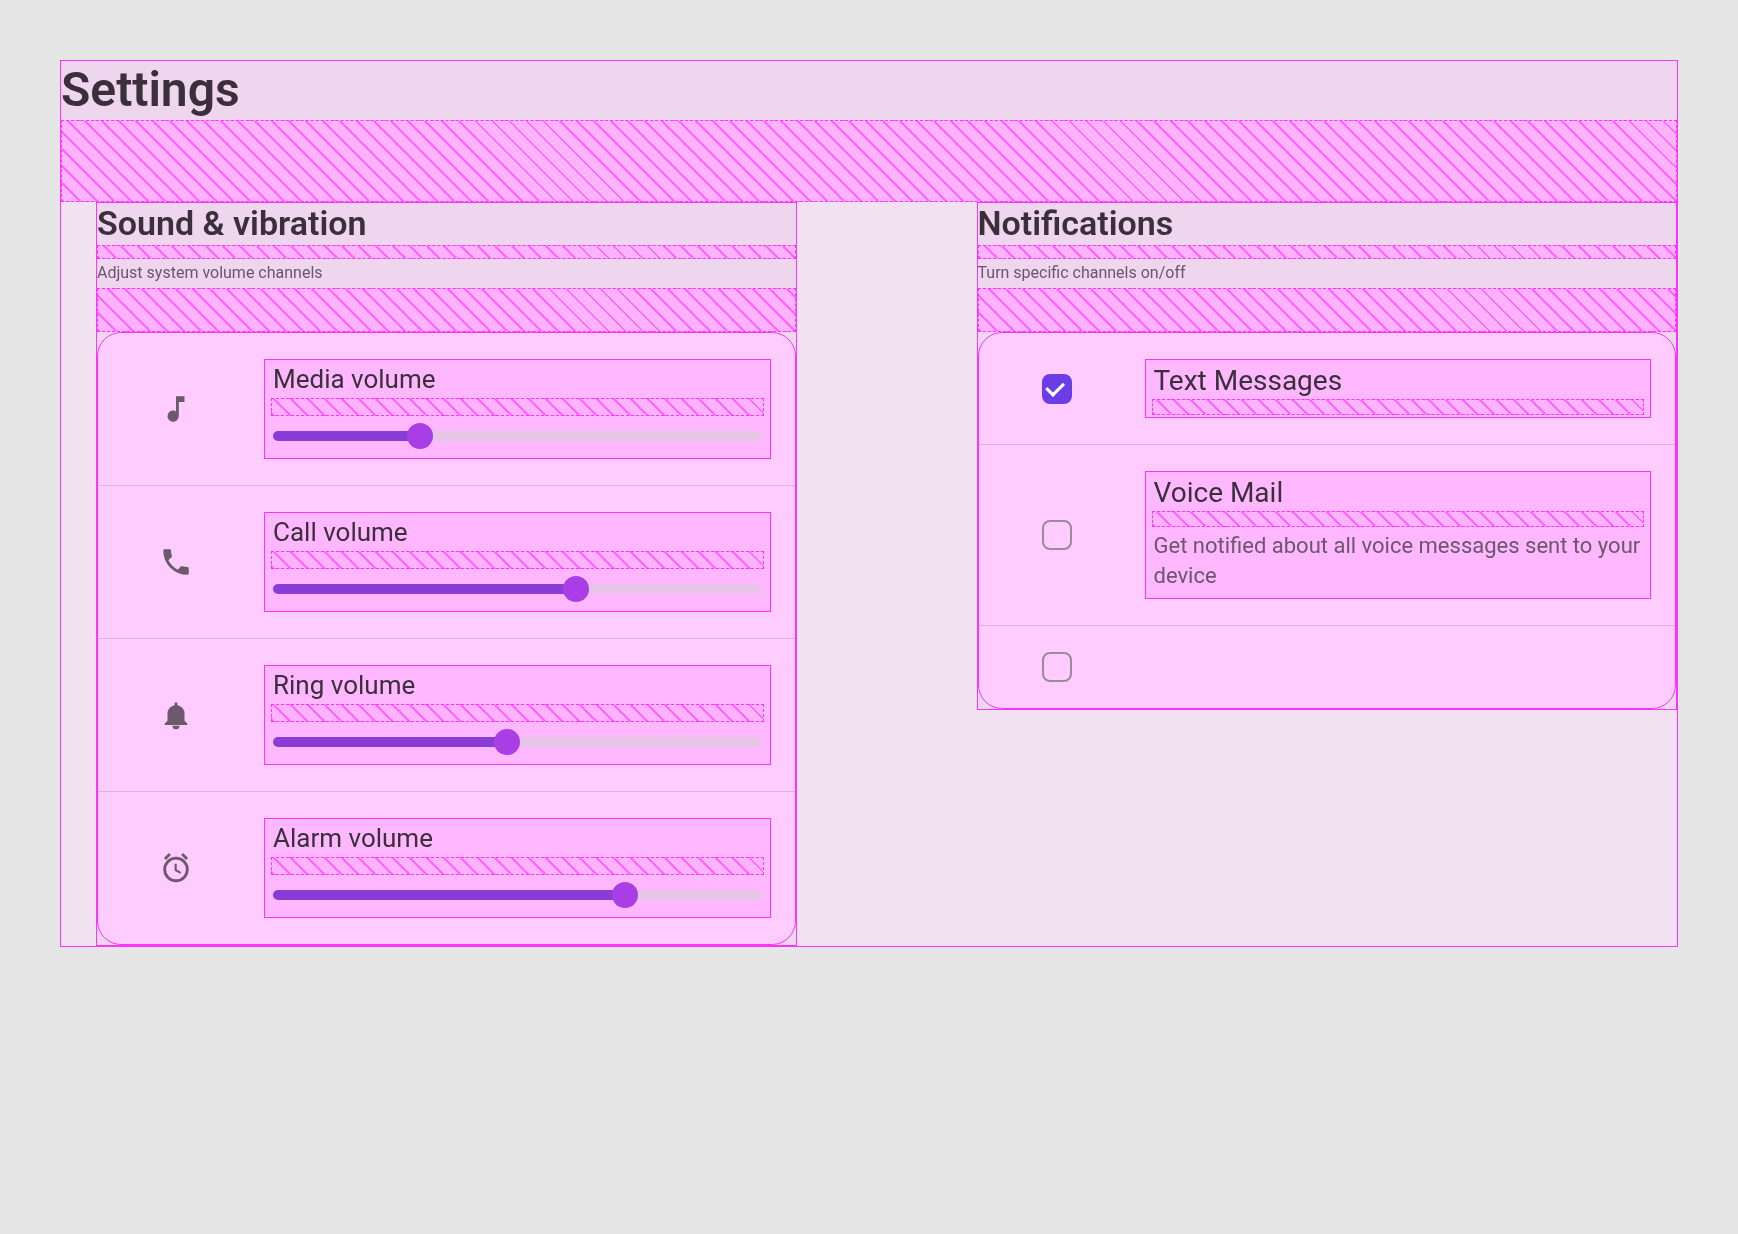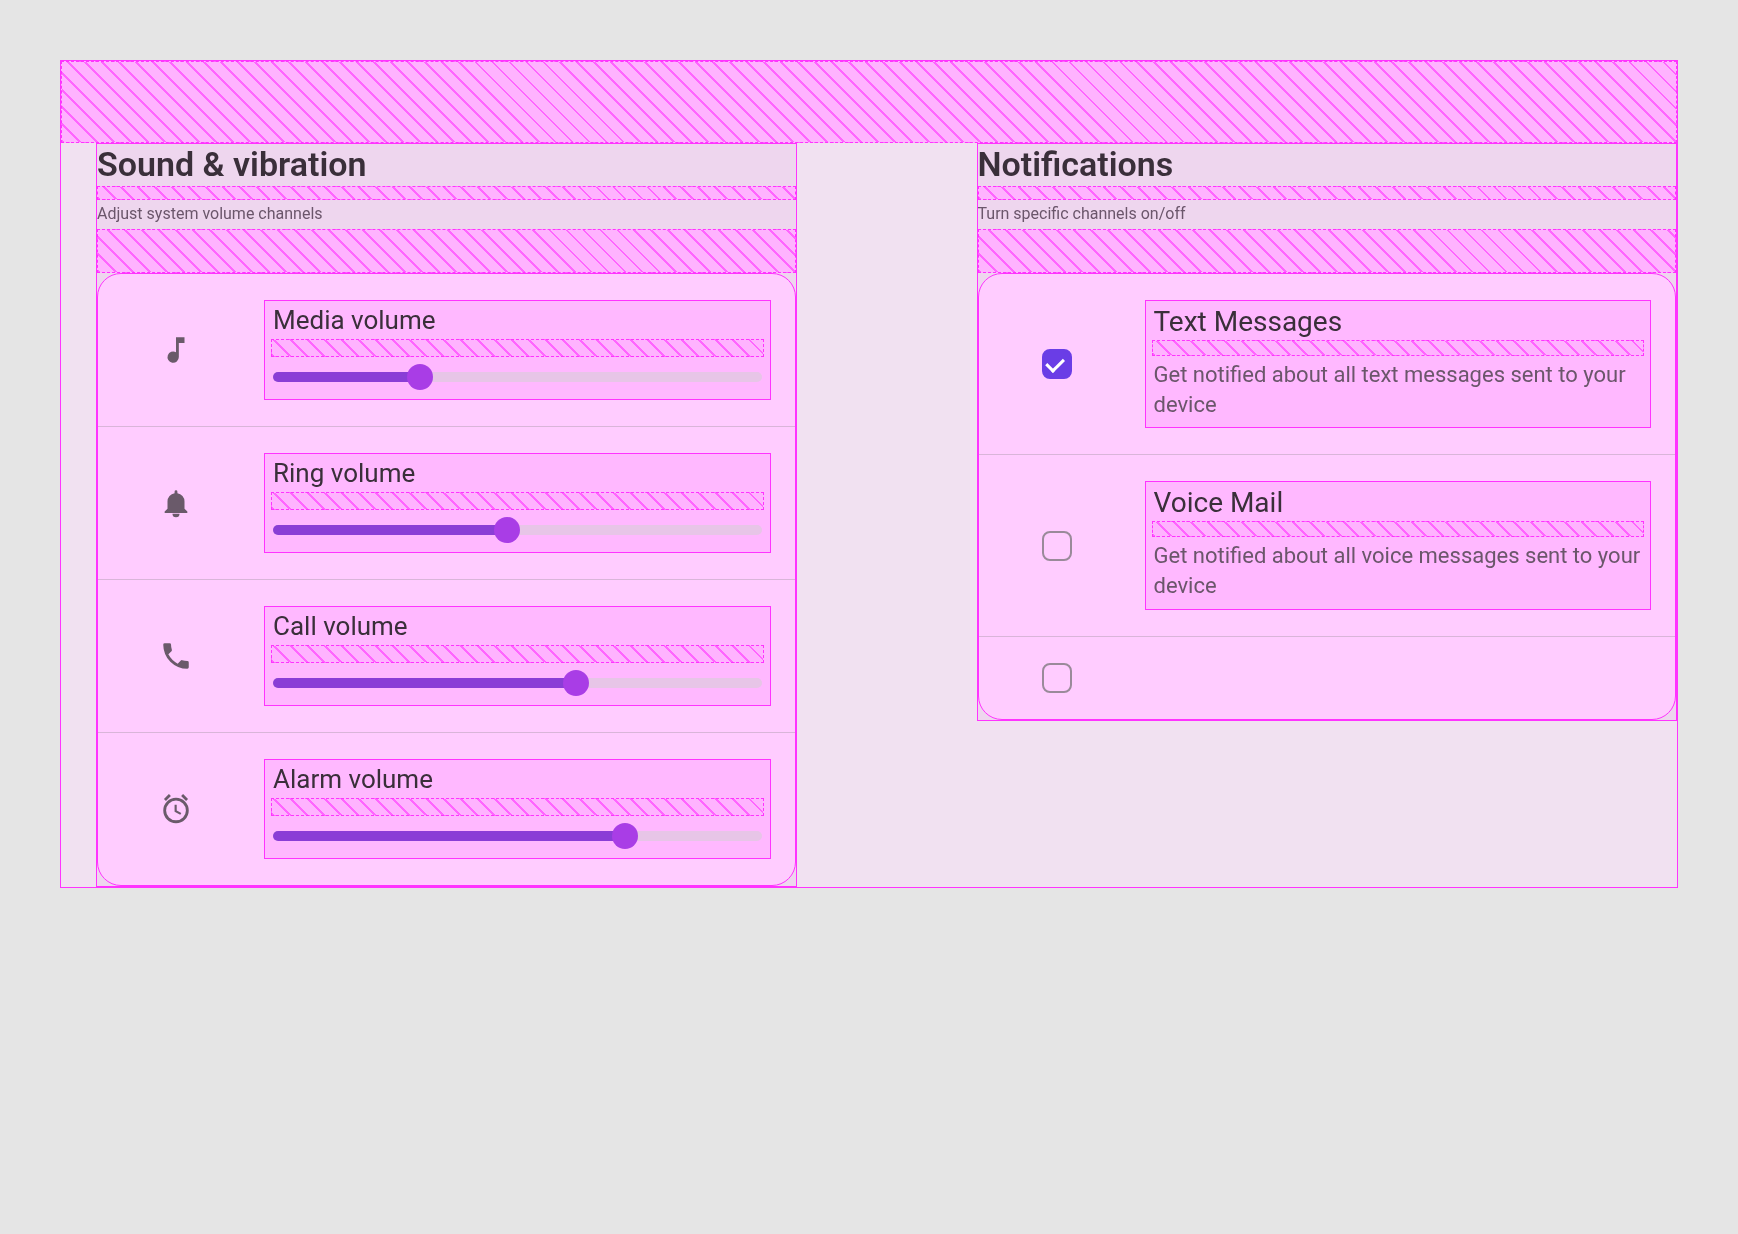--- a/index.html
+++ b/index.html
@@ -160,20 +160,21 @@
     color: #6b566b;
     padding: 2px 8px 8px 8px;
     line-height: 1.35;
   }
   .notif-hatch { height: 16px; margin: 0 6px 2px 6px; border: 1px dashed #ff33ff; }
 </style>
 </head>
 <body>
 
 <div class="page-outline">
+  <h1 class="page-title">Settings</h1>
   <div class="hatch hatch-outlined top-spacer"></div>
 
   <div class="columns">
 
     <div class="section">
       <div class="section-title">Sound &amp; vibration</div>
       <div class="hatch hatch-outlined section-top-hatch"></div>
       <div class="section-sub">Adjust system volume channels</div>
       <div class="hatch hatch-outlined section-mid-hatch"></div>
 
@@ -197,20 +198,41 @@
                 <div class="thumb" style="left: 30%;"></div>
               </div>
             </div>
           </div>
         </div>
 
         <div class="row">
           <div class="icon-cell">
             <span class="icon">
               <svg viewBox="0 0 24 24">
+                  <path d="M6.6 10.8a15.9 15.9 0 0 0 6.6 6.6l2.2-2.2a1 1 0 0 1 1-.25 11.5 11.5 0 0 0 3.6.58 1 1 0 0 1 1 1V20a1 1 0 0 1-1 1A17 17 0 0 1 3 4a1 1 0 0 1 1-1h3.5a1 1 0 0 1 1 1 11.5 11.5 0 0 0 .58 3.6 1 1 0 0 1-.25 1L6.6 10.8z"></path>
+                </svg>
+            </span>
+          </div>
+          <div class="row-body">
+            <div class="row-label">Call volume</div>
+            <div class="hatch row-hatch"></div>
+            <div class="slider-wrap">
+              <div class="slider" aria-valuenow="62">
+                <div class="track"></div>
+                <div class="track-fill" style="width: 62%;"></div>
+                <div class="thumb" style="left: 62%;"></div>
+              </div>
+            </div>
+          </div>
+        </div>
+
+        <div class="row">
+          <div class="icon-cell">
+            <span class="icon">
+              <svg viewBox="0 0 24 24">
                   <path d="M12 22a2.5 2.5 0 0 0 2.5-2.5h-5A2.5 2.5 0 0 0 12 22zm6-6V11a6 6 0 0 0-5-5.91V4a1 1 0 0 0-2 0v1.09A6 6 0 0 0 6 11v5l-2 2v1h16v-1l-2-2z"></path>
                 </svg>
             </span>
           </div>
           <div class="row-body">
             <div class="row-label">Ring volume</div>
             <div class="hatch row-hatch"></div>
             <div class="slider-wrap">
               <div class="slider" aria-valuenow="48">
                 <div class="track"></div>
@@ -218,41 +240,20 @@
                 <div class="thumb" style="left: 48%;"></div>
               </div>
             </div>
           </div>
         </div>
 
         <div class="row">
           <div class="icon-cell">
             <span class="icon">
               <svg viewBox="0 0 24 24">
-                  <path d="M6.6 10.8a15.9 15.9 0 0 0 6.6 6.6l2.2-2.2a1 1 0 0 1 1-.25 11.5 11.5 0 0 0 3.6.58 1 1 0 0 1 1 1V20a1 1 0 0 1-1 1A17 17 0 0 1 3 4a1 1 0 0 1 1-1h3.5a1 1 0 0 1 1 1 11.5 11.5 0 0 0 .58 3.6 1 1 0 0 1-.25 1L6.6 10.8z"></path>
-                </svg>
-            </span>
-          </div>
-          <div class="row-body">
-            <div class="row-label">Call volume</div>
-            <div class="hatch row-hatch"></div>
-            <div class="slider-wrap">
-              <div class="slider" aria-valuenow="62">
-                <div class="track"></div>
-                <div class="track-fill" style="width: 62%;"></div>
-                <div class="thumb" style="left: 62%;"></div>
-              </div>
-            </div>
-          </div>
-        </div>
-
-        <div class="row">
-          <div class="icon-cell">
-            <span class="icon">
-              <svg viewBox="0 0 24 24">
                   <path d="M12 4a9 9 0 1 0 9 9 9 9 0 0 0-9-9zm0 16a7 7 0 1 1 7-7 7 7 0 0 1-7 7zm.5-11H11v5l4 2 .75-1.23L12.5 13zM4.9 6.3 3.5 4.9 7 1.4l1.4 1.4zM17 1.4l3.5 3.5-1.4 1.4L15.6 2.8z"></path>
                 </svg>
             </span>
           </div>
           <div class="row-body">
             <div class="row-label">Alarm volume</div>
             <div class="hatch row-hatch"></div>
             <div class="slider-wrap">
               <div class="slider" aria-valuenow="72">
                 <div class="track"></div>
@@ -276,21 +277,20 @@
 
       <div class="card">
 
         <div class="row">
           <div class="check-cell">
             <div class="checkbox checked"></div>
           </div>
           <div class="row-body">
             <div class="notif-title">Text Messages</div>
             <div class="hatch notif-hatch"></div>
-            <div class="notif-desc">Get notified about all text messages sent to your device</div>
           </div>
         </div>
 
         <div class="row">
           <div class="check-cell">
             <div class="checkbox"></div>
           </div>
           <div class="row-body">
             <div class="notif-title">Voice Mail</div>
             <div class="hatch notif-hatch"></div>

